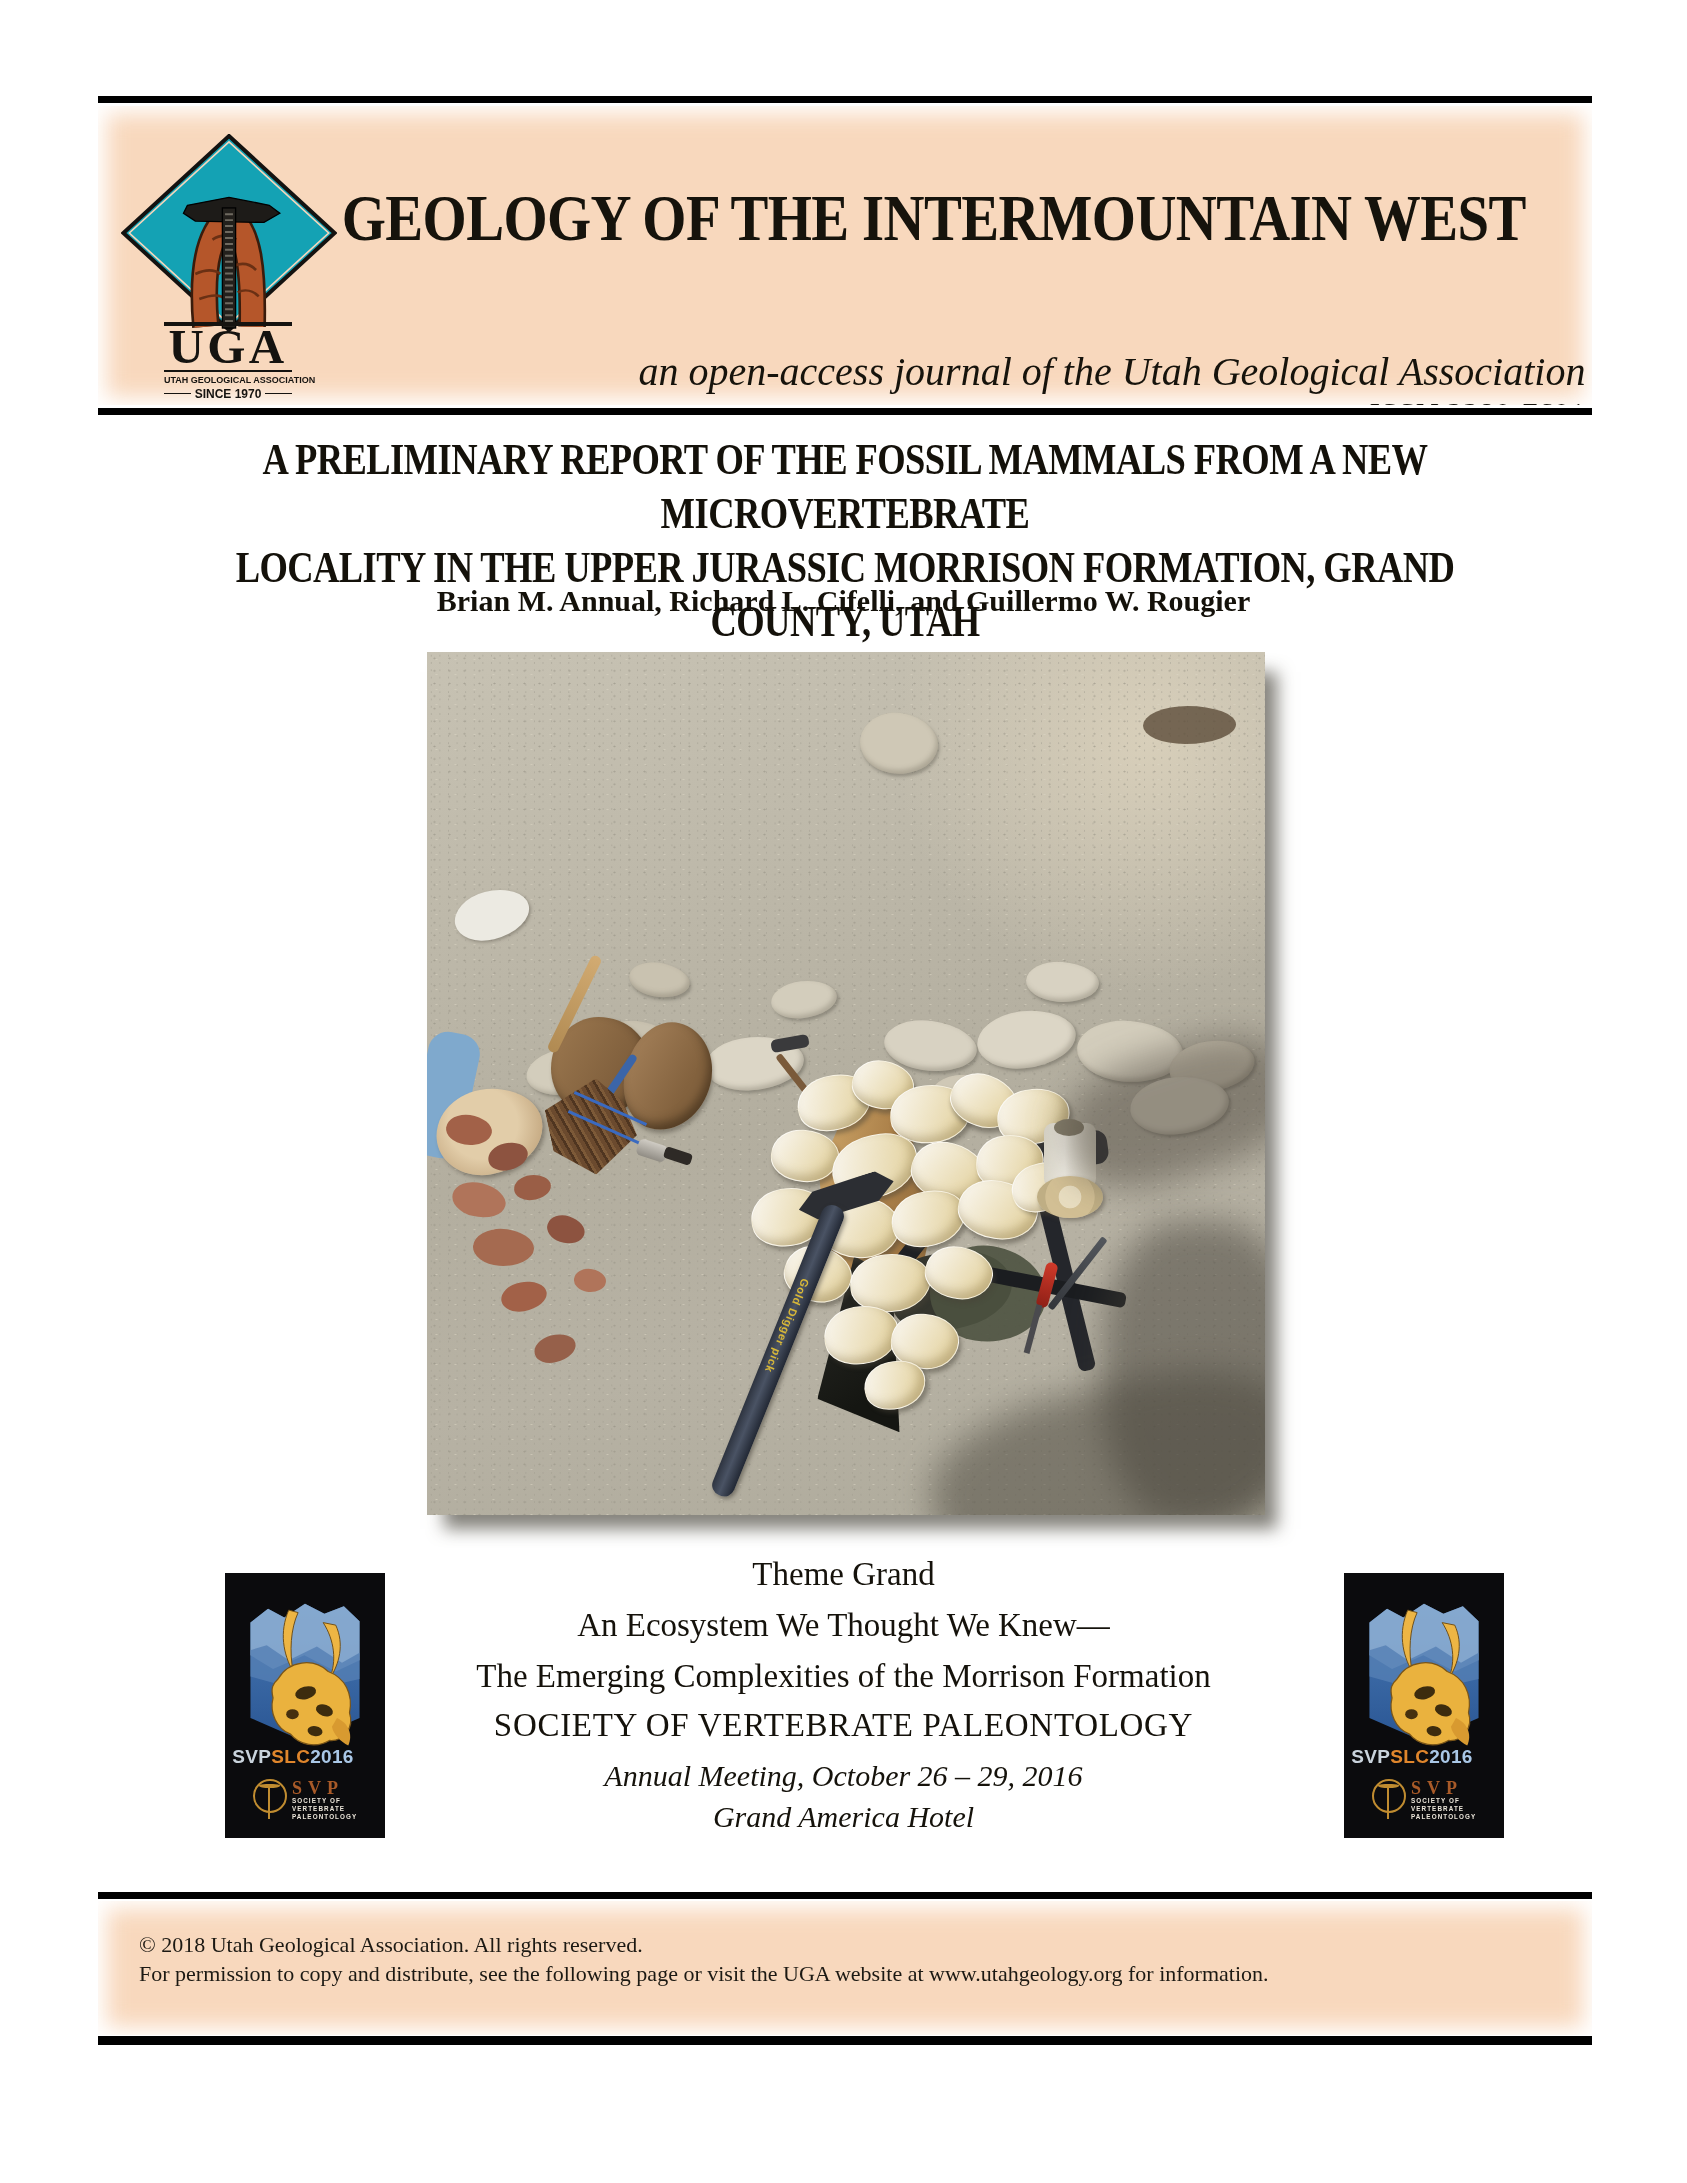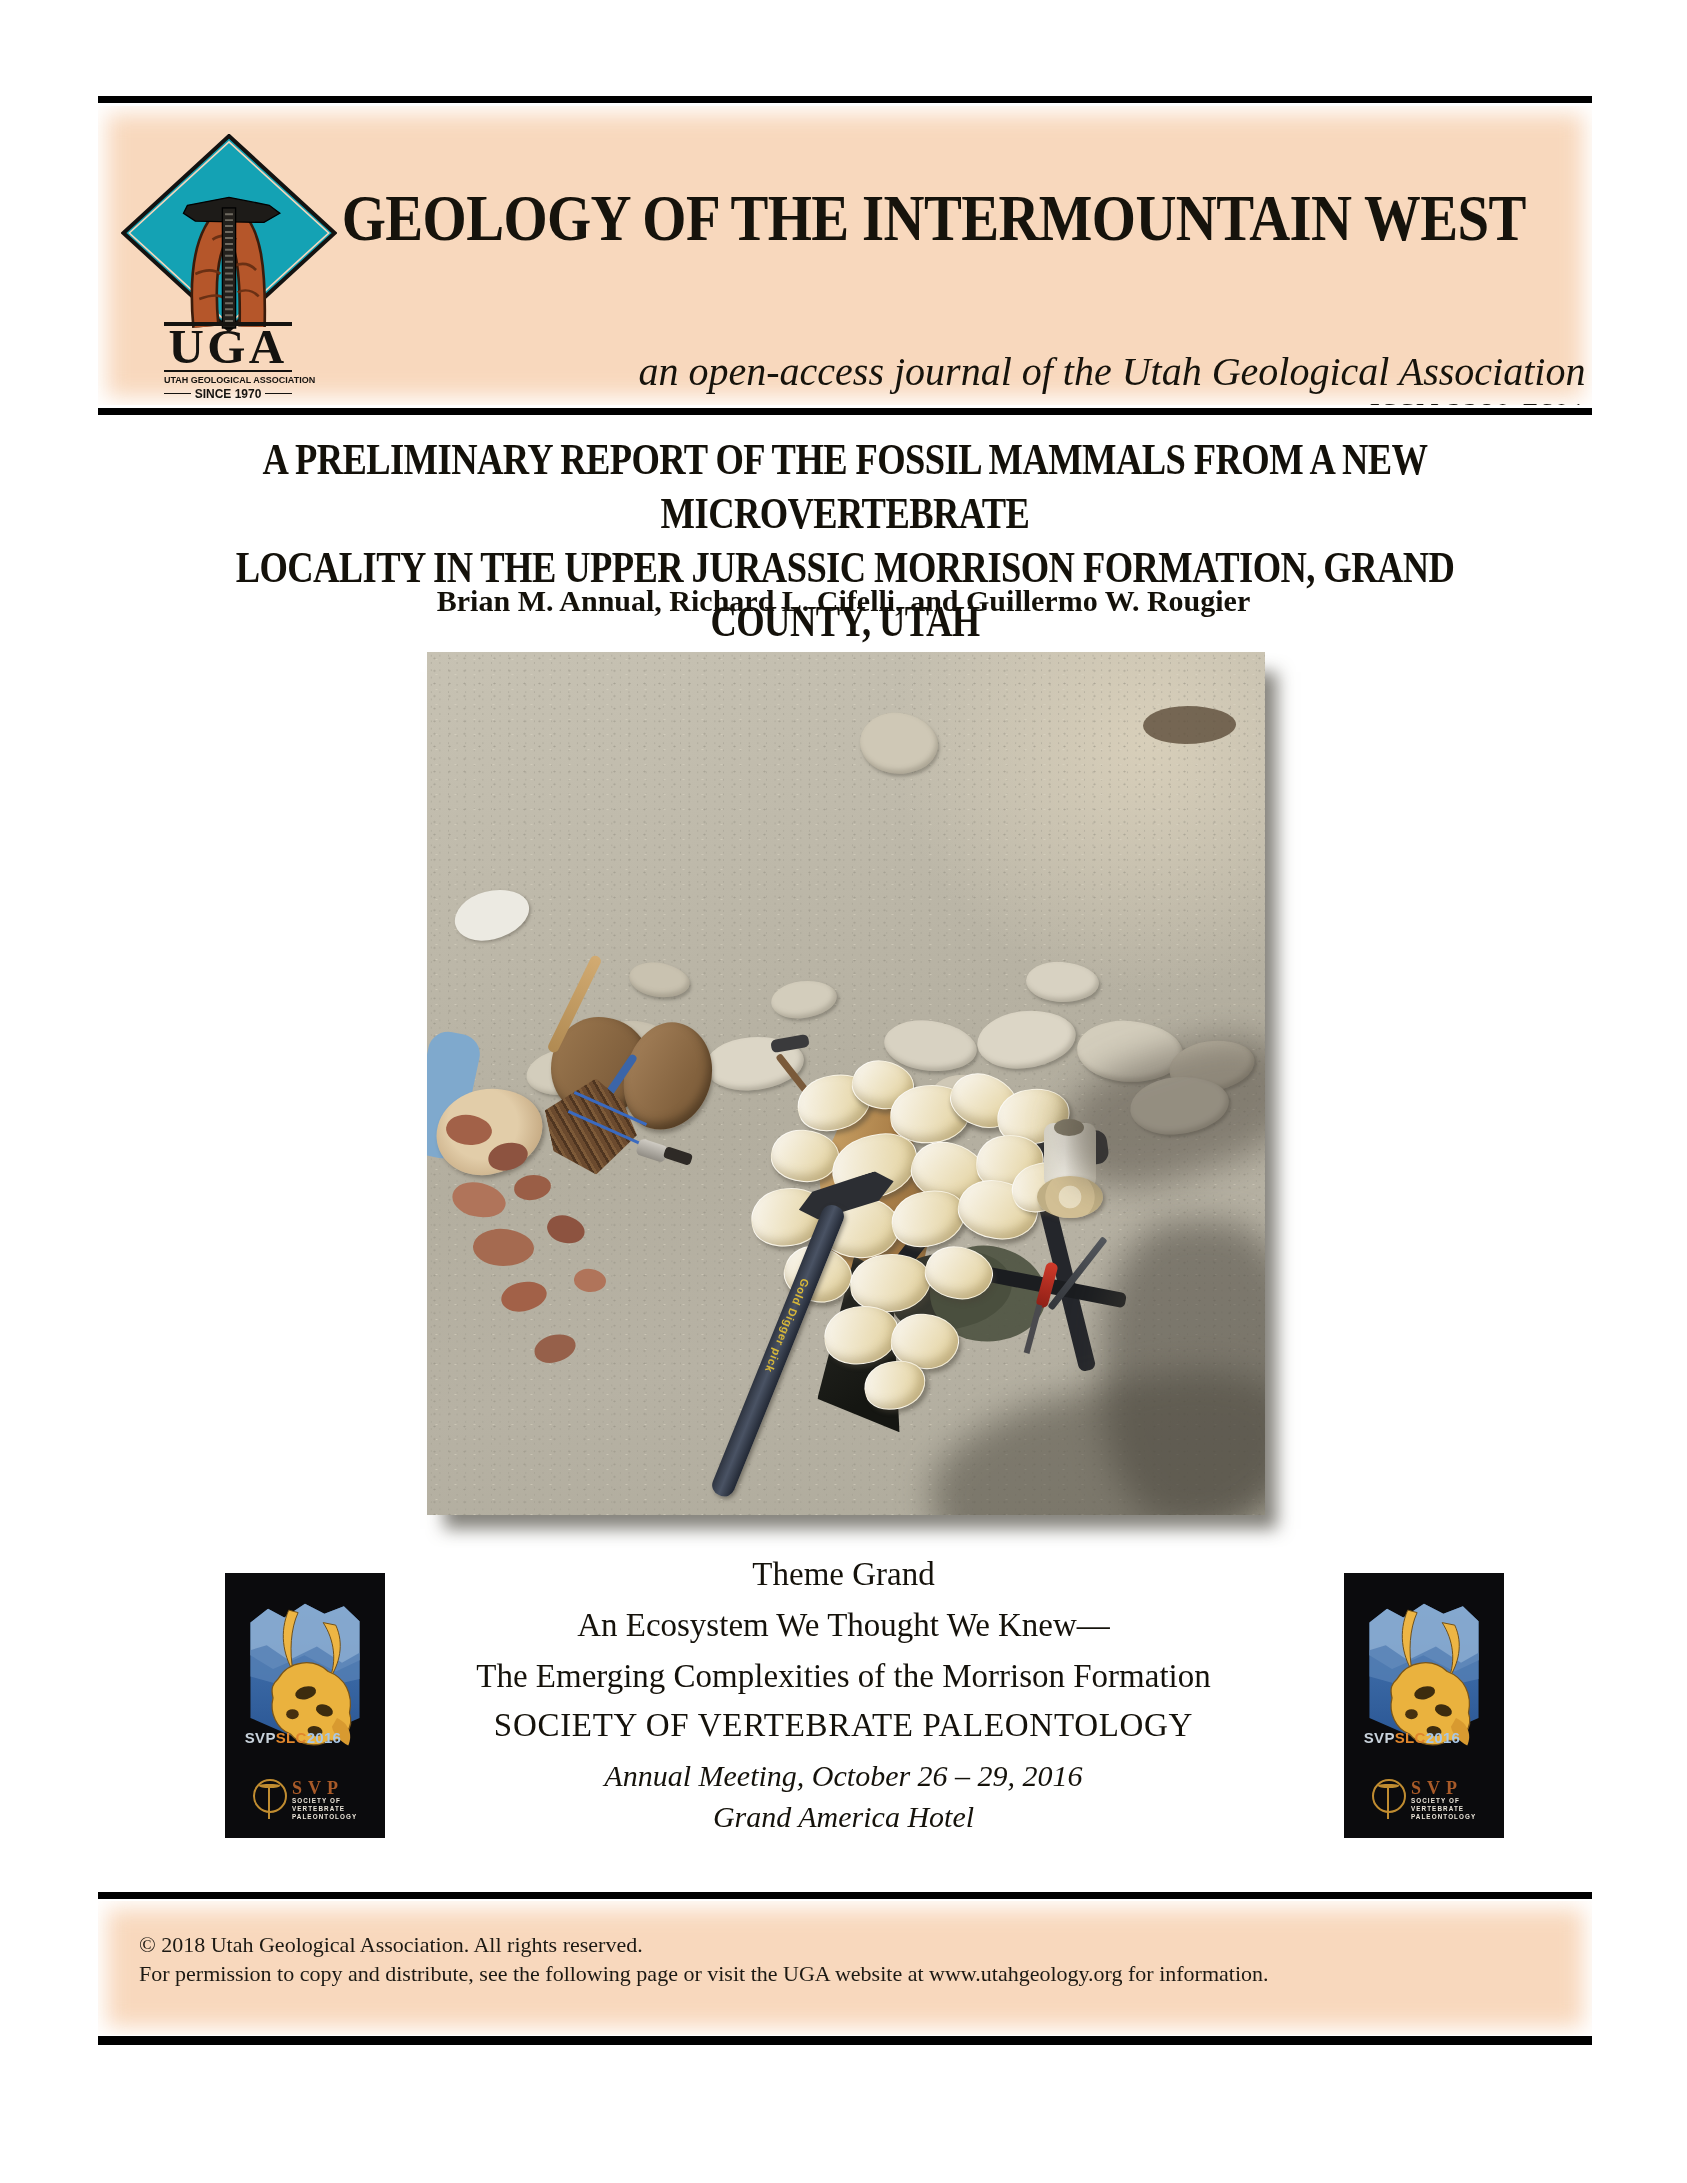--- a/index.html
+++ b/index.html
@@ -63,22 +63,22 @@
 
   
   .theme{position:absolute;left:0;top:1556px;width:1687px;text-align:center;color:#15120b;}
   .theme .t1{font-size:33px;margin-bottom:14px;}
   .theme .t-soc{font-size:33px;margin-bottom:14.6px;letter-spacing:0.7px;}
   .theme .t-it{font-size:30px;font-style:italic;margin-bottom:7.3px;}
 
   
   .svp-logo{position:absolute;width:160px;height:265px;background:#0b0b0d;overflow:hidden;}
   .svp-logo svg{position:absolute;left:0;top:12px;width:160px;height:163px;}
-  .svp-wordmark{position:absolute;left:0;top:156px;width:136px;text-align:center;
-      font-family:"Liberation Sans","DejaVu Sans",sans-serif;font-weight:bold;font-size:15px;letter-spacing:0.3px;white-space:nowrap;}
+  .svp-wordmark{position:absolute;left:0;top:173px;width:136px;text-align:center;
+      font-family:"Liberation Sans","DejaVu Sans",sans-serif;font-weight:bold;font-size:19px;letter-spacing:0.3px;white-space:nowrap;}
   .wm-svp{color:#c9d3dc;} .wm-slc{color:#e0862c;} .wm-year{color:#a9c7e6;}
   .svp-badge{position:absolute;left:0;top:206px;width:160px;display:flex;justify-content:center;gap:5.3px;}
   .badge-circle{width:30px;height:30px;border-radius:50%;border:2px solid #c08c30;position:relative;flex:0 0 auto;}
   .badge-circle::before{content:"";position:absolute;left:13.2px;top:4px;width:2.6px;height:34px;background:#c08c30;}
   .badge-circle::after{content:"";position:absolute;left:4px;top:3.3px;width:21px;height:4px;border-radius:40% 40% 60% 60%;background:#c08c30;}
   .badge-text{text-align:left;}
   .badge-svp{font-family:"Liberation Serif",serif;color:#a85a28;font-size:18px;font-weight:bold;letter-spacing:6px;line-height:1;}
   .badge-line{font-family:"Liberation Sans","DejaVu Sans",sans-serif;font-weight:bold;color:#ece6da;
       font-size:6.3px;letter-spacing:1.1px;line-height:1.25;}
 

